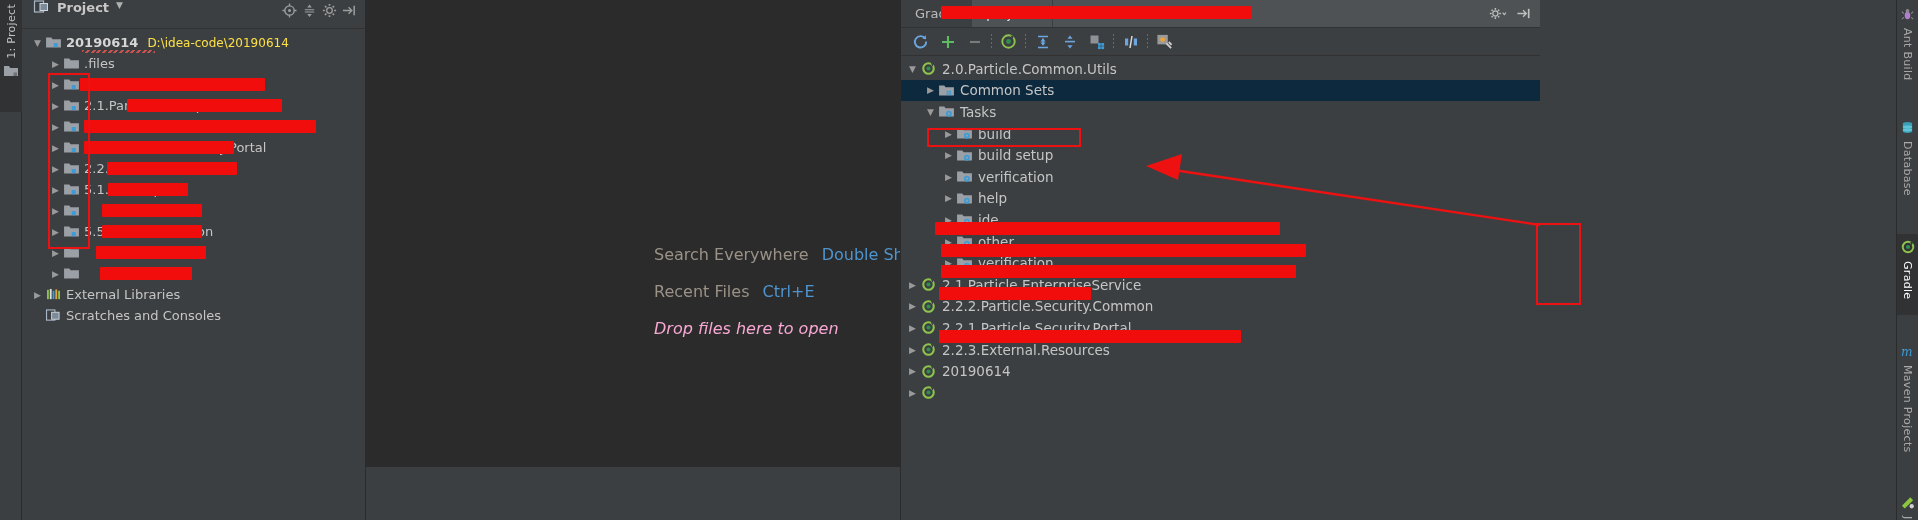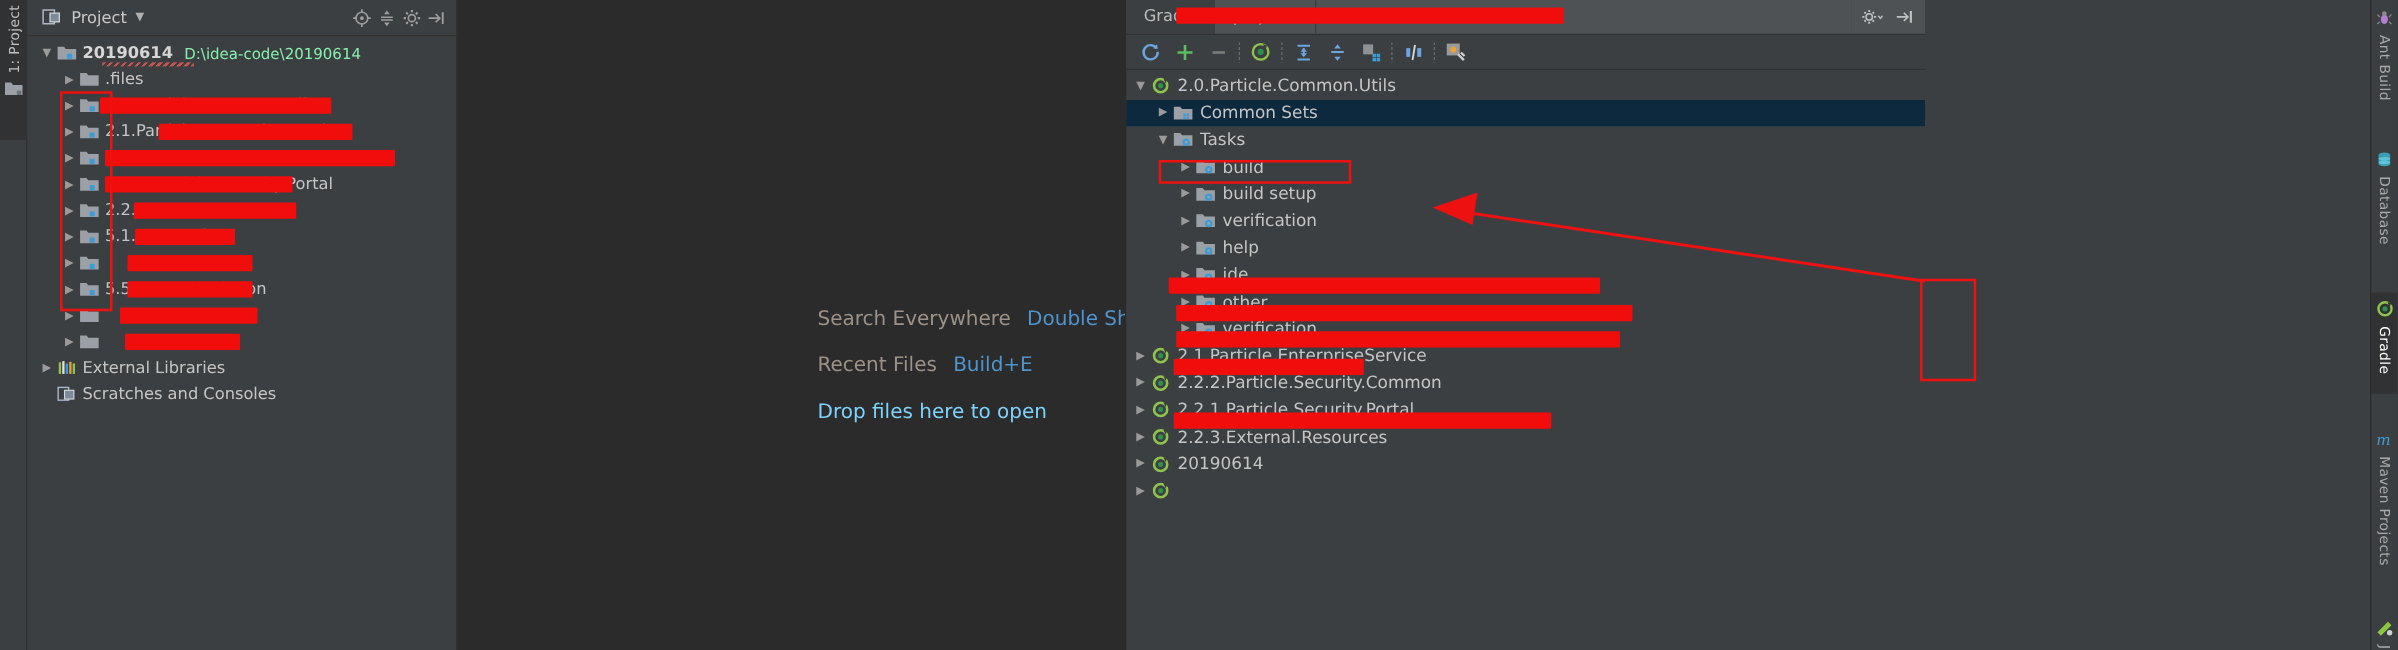--- a/index.html
+++ b/index.html
@@ -35,23 +35,24 @@
   }
   .proj-mini-icon { width:14px; height:12px; margin-top:2px; }
 
   
   .project-panel {
     position:absolute; left:22px; top:0; width:344px; height:520px;
     background:#3c3f41;
     border-right:1px solid #2b2b2b;
   }
   .panel-header {
-    height:29px; display:flex; align-items:center;
+    height:29px; display:flex; 
     padding:0 6px 0 12px; background:#3c3f41;
     border-bottom:1px solid #323232;
+    font-weight:bold;
   }
   .panel-header .title {
     font-size:13px; color:#c8c8c8; margin-left:8px;
   }
   .panel-header .caret { margin-left:7px; color:#b0b0b0; font-size:9px; }
   .header-spacer { flex:1; }
   .hdr-icon { width:20px; height:20px; display:flex; align-items:center; justify-content:center; opacity:.85; }
 
   .tree { position:relative; padding-top:3px; }
   .trow {
@@ -59,48 +60,48 @@
     padding-left:8px; position:relative; white-space:nowrap;
   }
   .arrow {
     width:15px; flex:0 0 15px; display:flex; align-items:center; justify-content:center;
     color:#9a9a9a; font-size:9px;
   }
   .arrow.empty { color:transparent; }
   .ticon { width:17px; flex:0 0 17px; display:flex; align-items:center; justify-content:center; }
   .tlabel { font-size:13px; color:#c5c5c5; padding-left:4px; }
   .tlabel.bold { font-weight:bold; color:#d6d6d6; }
-  .tpath { font-size:12px; color:#86efac; padding-left:9px; }
+  .tpath { font-size:12px; color:#fde047; padding-left:9px; }
 
   
   .redact {
     position:absolute; background:#f20d0d; height:13px; border-radius:1px;
   }
   
   .red-box {
     position:absolute; border:2px solid #ee1111; background:transparent;
   }
   .squiggle {
     position:absolute; height:3px;
     background:repeating-linear-gradient(135deg,#c75450 0 2px,transparent 2px 4px);
     opacity:.9;
   }
 
   
   .editor {
-    position:absolute; left:366px; top:0; width:534px; height:520px;
+    position:absolute; left:366px; top:0; width:534px; height:467px;
     background:#2b2b2b;
   }
   .shortcuts {
     position:absolute; left:288px; top:236px; width:300px;
   }
   .sc-row { height:37px; display:flex; align-items:center; white-space:nowrap; }
   .sc-label { font-size:16px; color:#9a9287; }
   .sc-key { font-size:16px; color:#4e94ce; padding-left:13px; }
-  .sc-plain { font-size:16px; color:#7dd3fc; }
+  .sc-plain { font-size:16px; color:#f9a8d4;font-style:italic; }
 
   
   .gradle-panel {
     position:absolute; left:900px; top:0; width:640px; height:520px;
     background:#3c3f41; border-left:1px solid #2b2b2b;
   }
   .gtabbar {
     height:28px; background:#3c3f41; display:flex; align-items:stretch;
     border-bottom:1px solid #323232;
   }
@@ -364,21 +365,21 @@
   </div>
 
   <div class="editor">
     <div class="shortcuts" id="shortcuts">
         <div class="sc-row">
           <span class="sc-label">Search Everywhere</span>
           <span class="sc-key">Double Shift</span>
         </div>
         <div class="sc-row">
           <span class="sc-label">Recent Files</span>
-          <span class="sc-key">Build+E</span>
+          <span class="sc-key">Ctrl+E</span>
         </div>
         <div class="sc-row">
           <span class="sc-plain">Drop files here to open</span>
         </div>
       </div>
   </div>
 
   <div class="gradle-panel">
 
     <div class="gtabbar">

